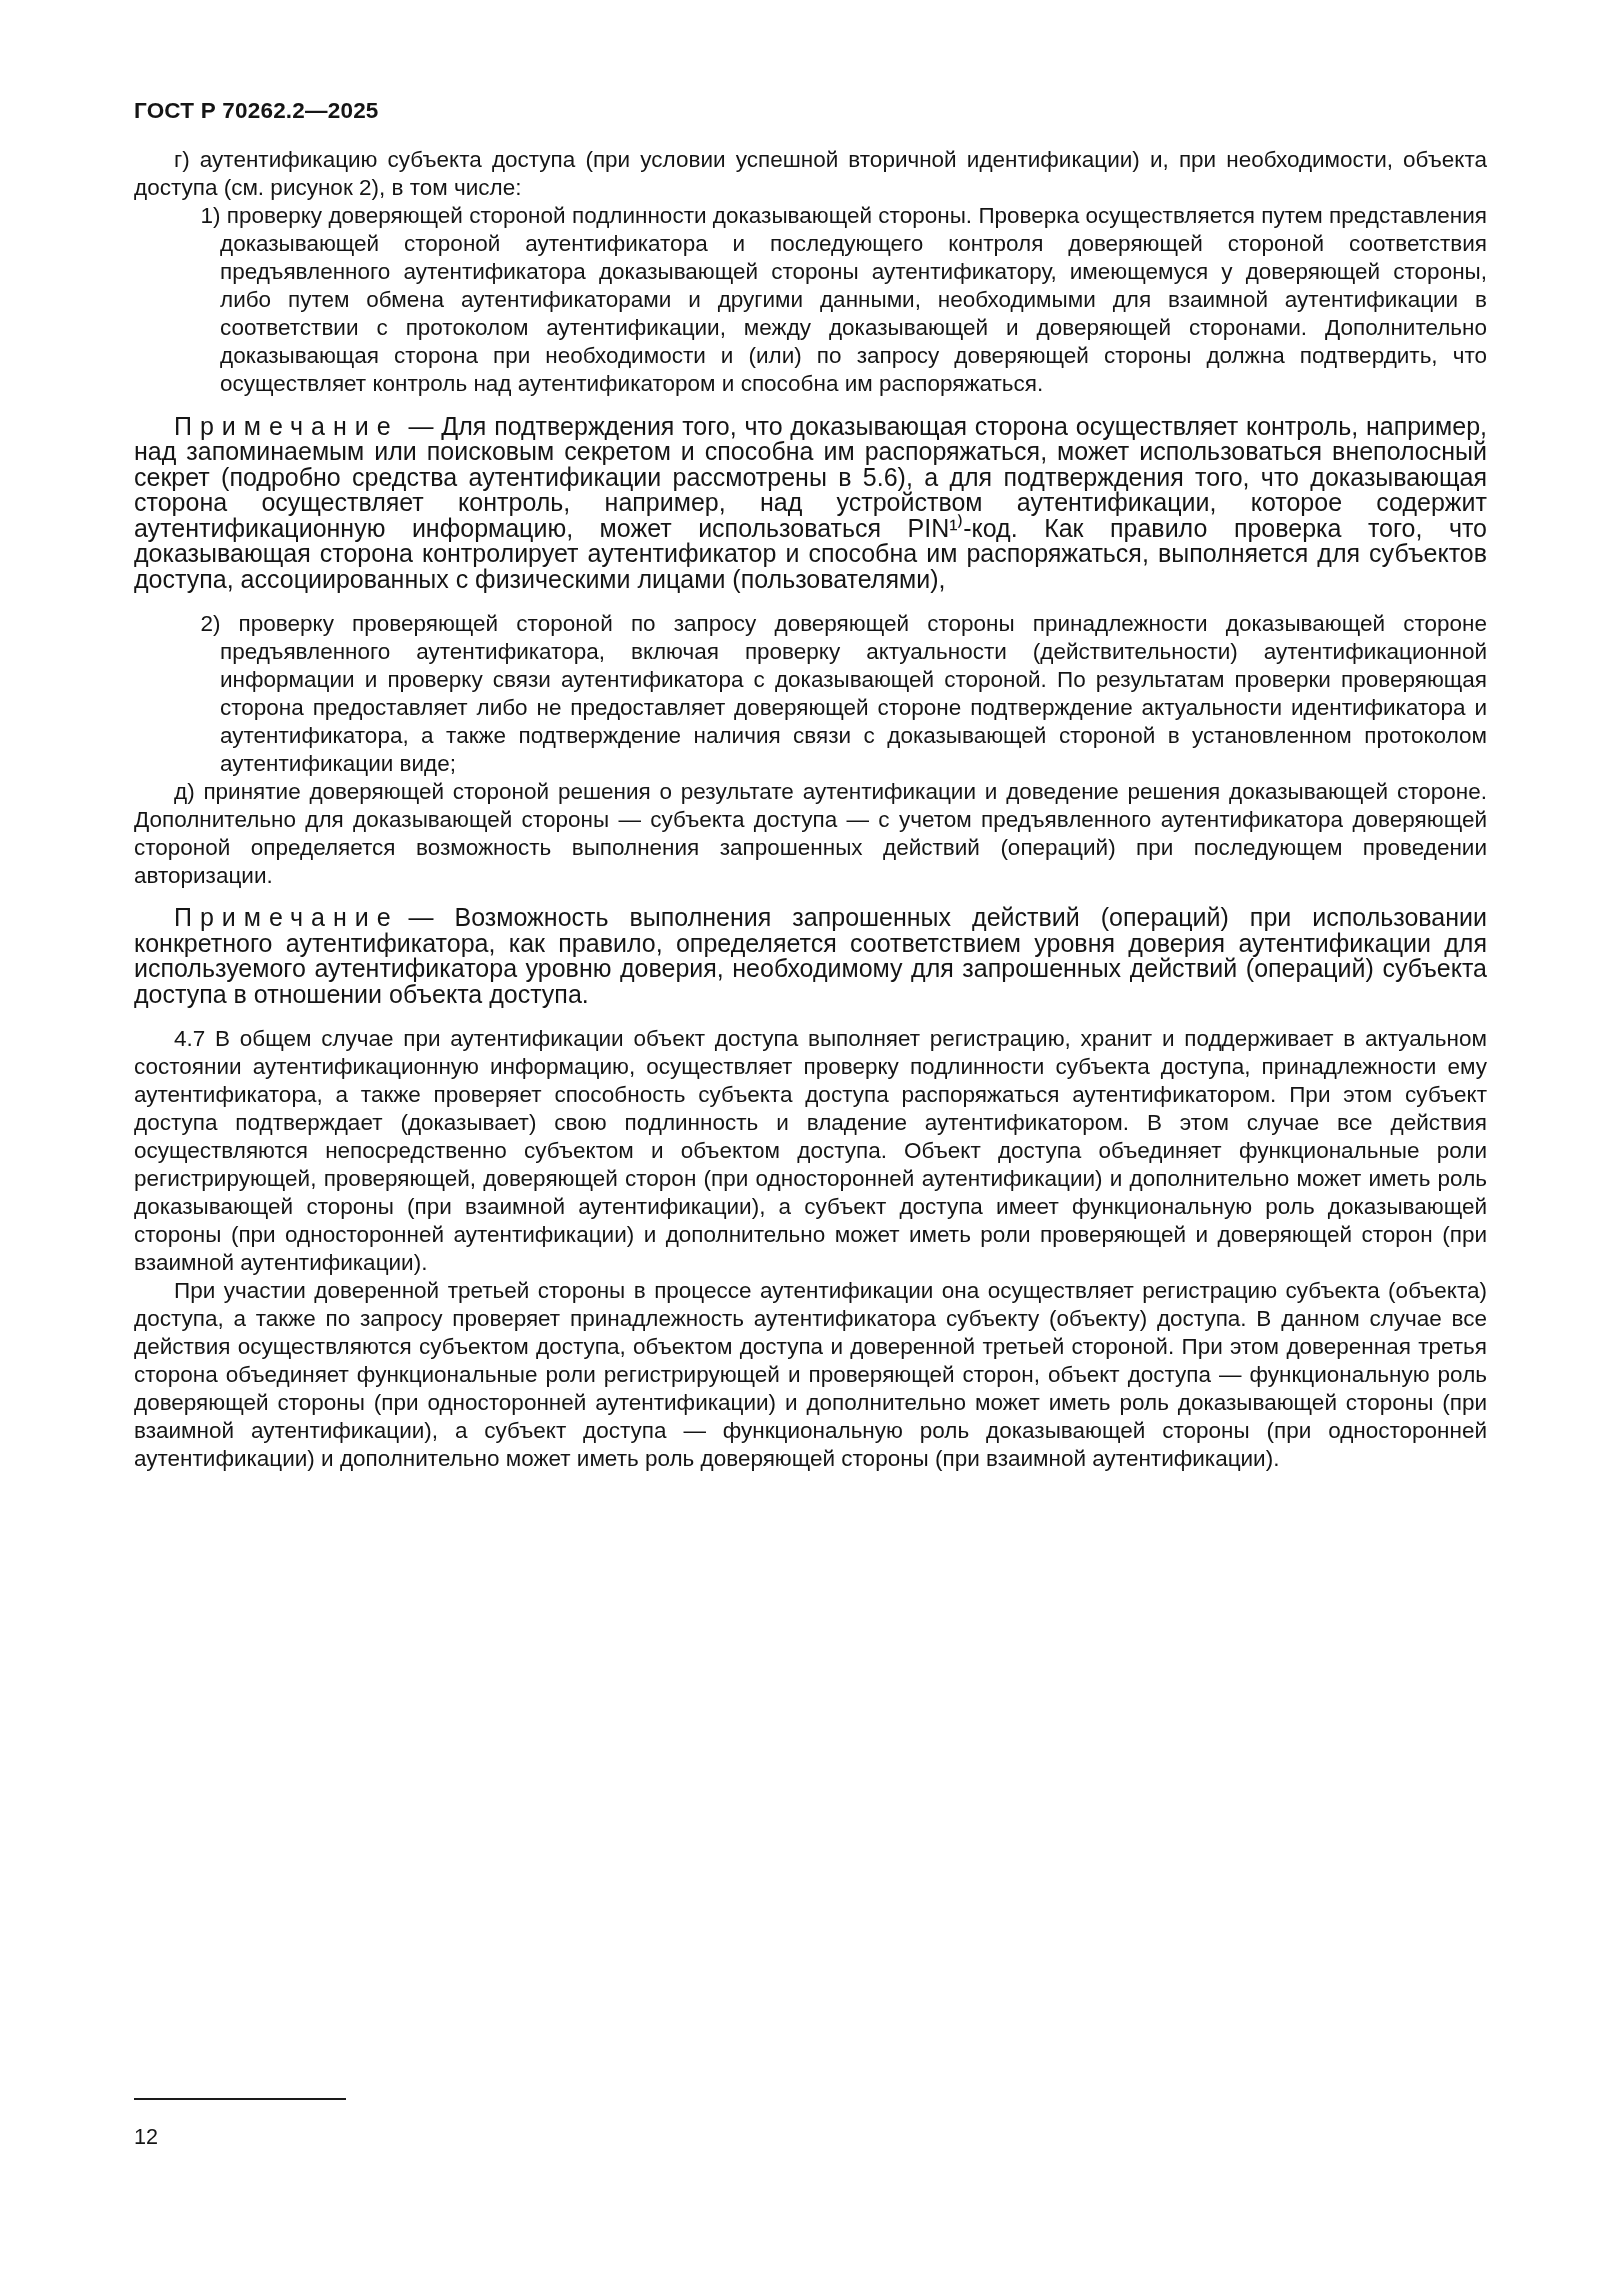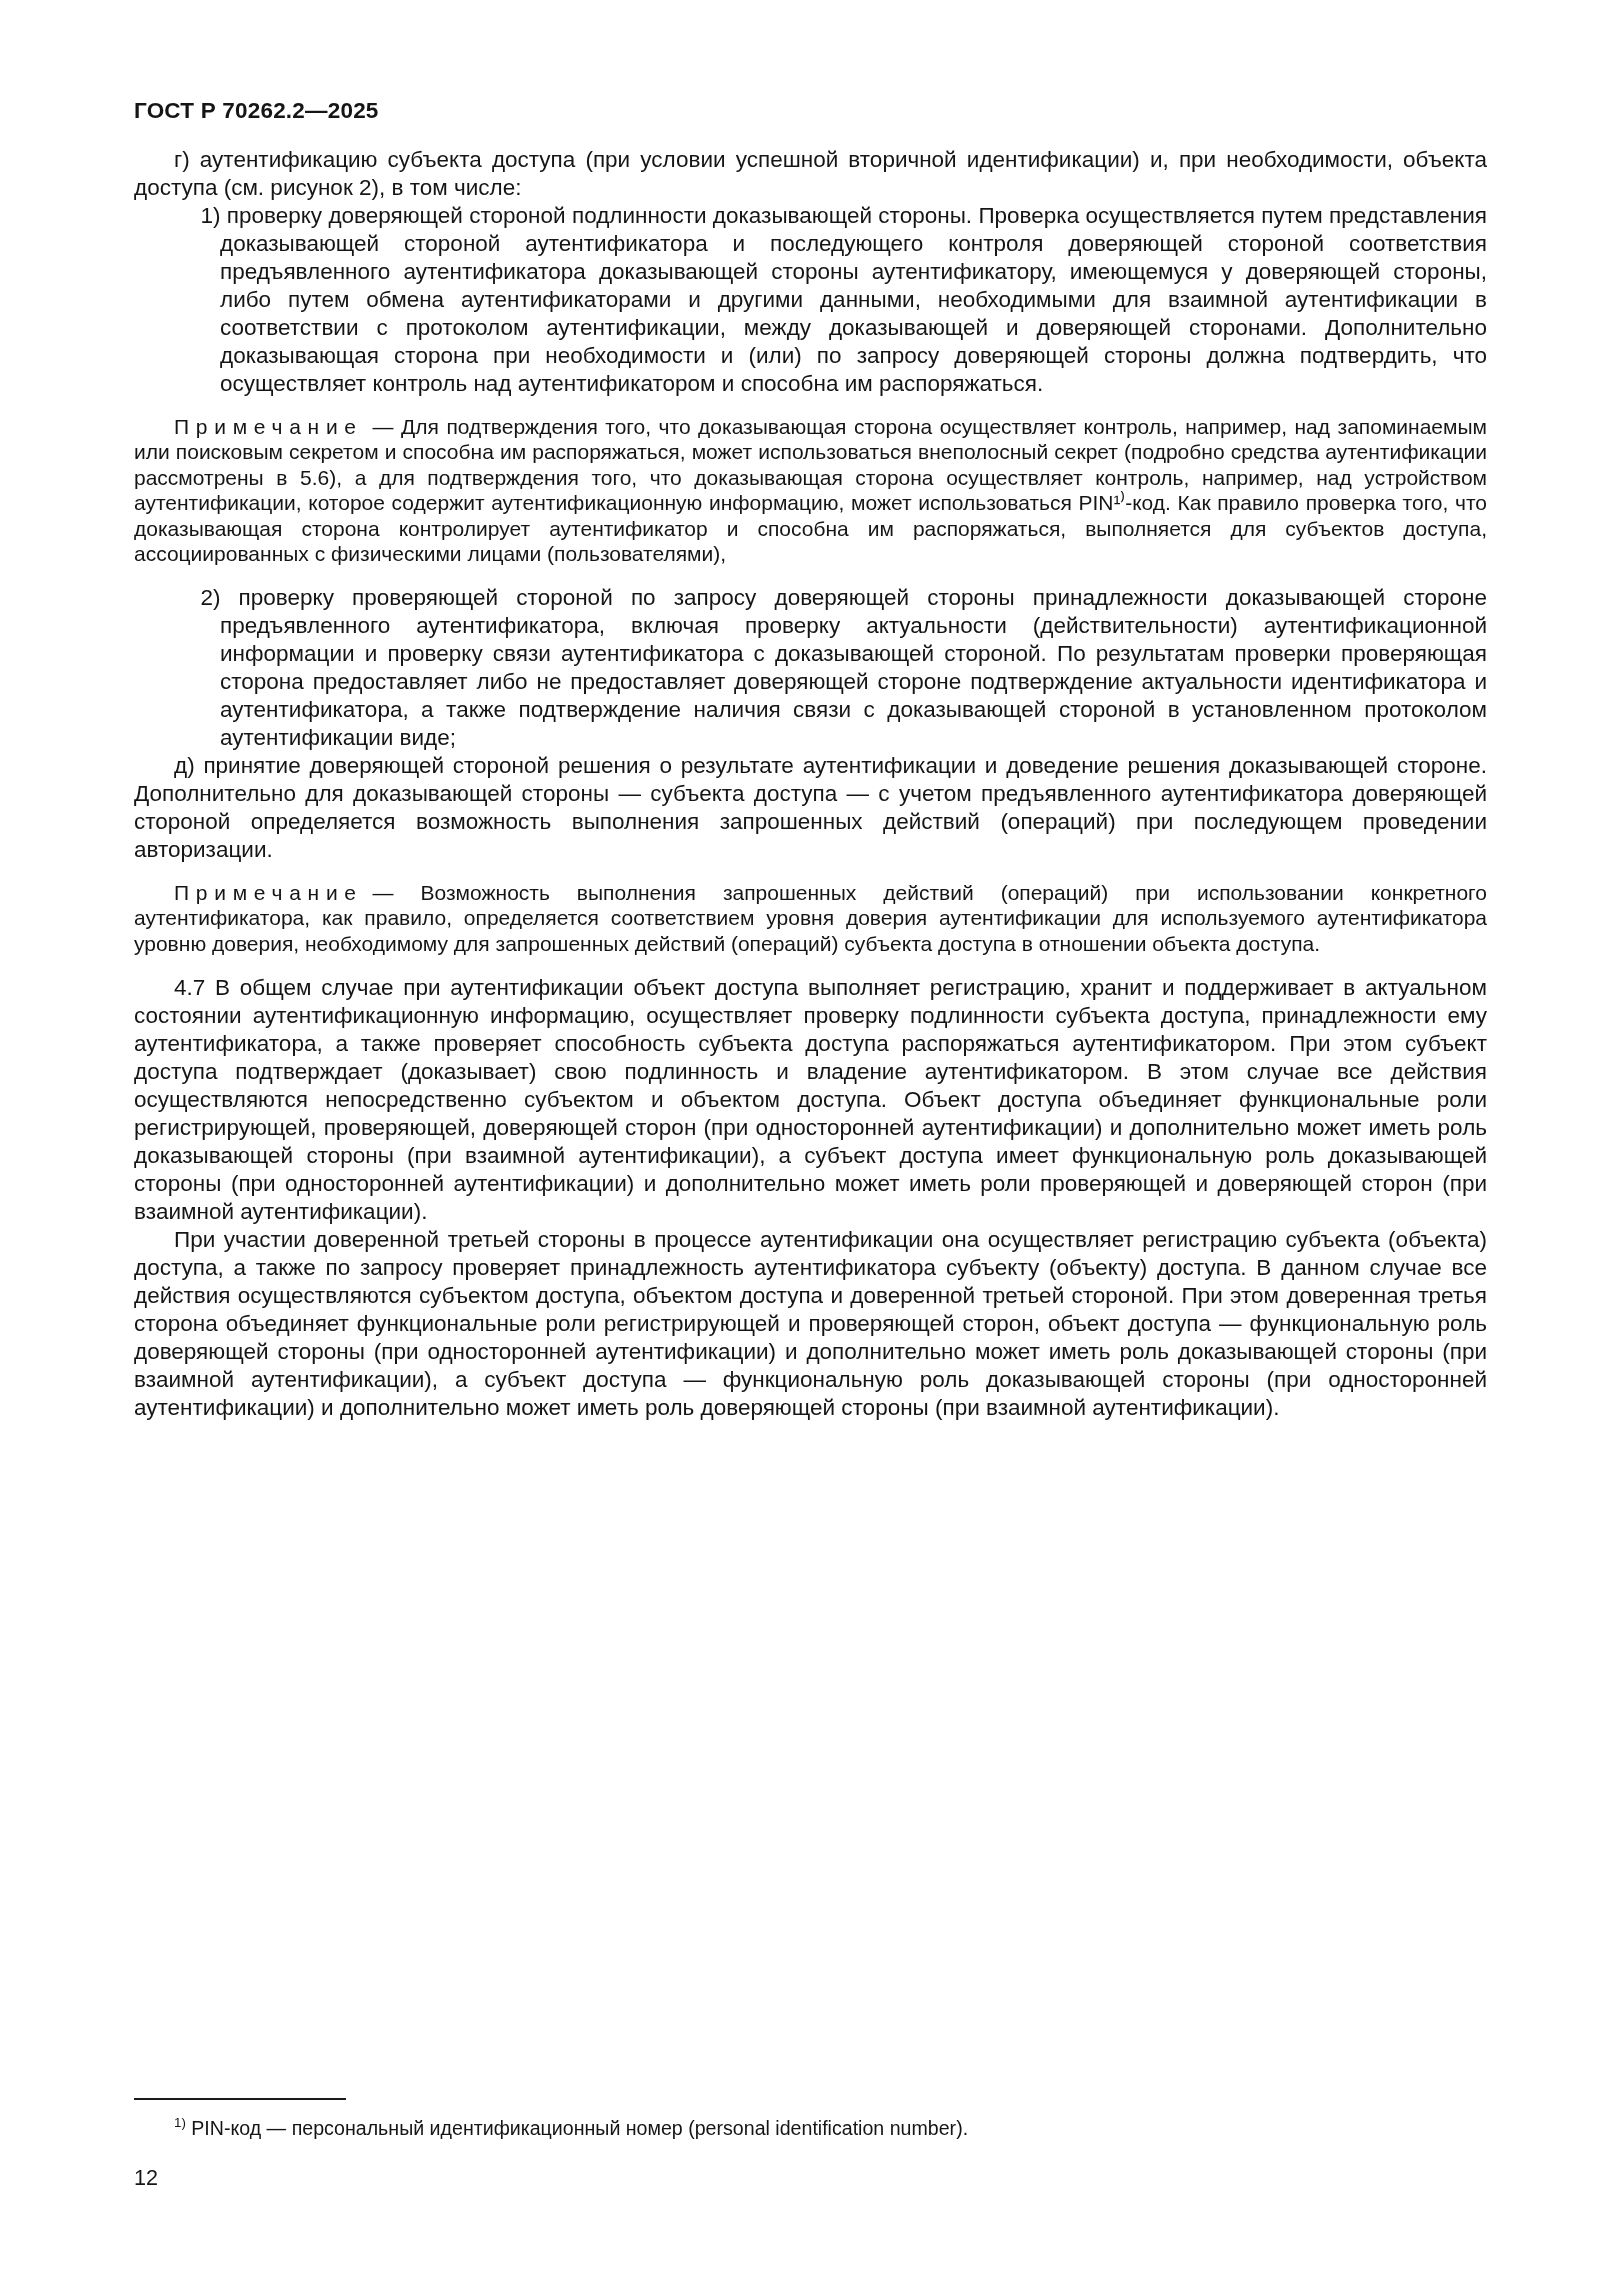--- a/index.html
+++ b/index.html
@@ -38,21 +38,21 @@
   }
   .para.indent {
     text-indent: 40px;
   }
   .list-item {
     margin-left: 86px !important;
     text-indent: -19.6px;
     margin-top: 0;
   }
   .note {
-    font-size: 21px;
+    font-size: 25px;
     line-height: 25.5px;
     text-indent: 40px;
     margin: 15.7px 0 17.6px 0 !important;
   }
   .note-label {
     letter-spacing: 0.32em;
     margin-right: 9.8px;
   }
   sup {
     font-size: 0.68em;
@@ -106,18 +106,17 @@
     <p class="note"><span class="note-label">Примечание</span><span>— Возможность выполнения запрошенных действий (операций) при использовании конкретного аутентификатора, как правило, определяется соответствием уровня доверия аутентификации для используемого аутентификатора уровню доверия, необходимому для запрошенных действий (операций) субъекта доступа в отношении объекта доступа.</span></p>
 
     <p class="para indent">4.7 В общем случае при аутентификации объект доступа выполняет регистрацию, хранит и поддерживает в актуальном состоянии аутентификационную информацию, осуществляет проверку подлинности субъекта доступа, принадлежности ему аутентификатора, а также проверяет способность субъекта доступа распоряжаться аутентификатором. При этом субъект доступа подтверждает (доказывает) свою подлинность и владение аутентификатором. В этом случае все действия осуществляются непосредственно субъектом и объектом доступа. Объект доступа объединяет функциональные роли регистрирующей, проверяющей, доверяющей сторон (при односторонней аутентификации) и дополнительно может иметь роль доказывающей стороны (при взаимной аутентификации), а субъект доступа имеет функциональную роль доказывающей стороны (при односторонней аутентификации) и дополнительно может иметь роли проверяющей и доверяющей сторон (при взаимной аутентификации).</p>
 
     <p class="para indent">При участии доверенной третьей стороны в процессе аутентификации она осуществляет регистрацию субъекта (объекта) доступа, а также по запросу проверяет принадлежность аутентификатора субъекту (объекту) доступа. В данном случае все действия осуществляются субъектом доступа, объектом доступа и доверенной третьей стороной. При этом доверенная третья сторона объединяет функциональные роли регистрирующей и проверяющей сторон, объект доступа — функциональную роль доверяющей стороны (при односторонней аутентификации) и дополнительно может иметь роль доказывающей стороны (при взаимной аутентификации), а субъект доступа — функциональную роль доказывающей стороны (при односторонней аутентификации) и дополнительно может иметь роль доверяющей стороны (при взаимной аутентификации).</p>
 
   </main>
 
   <div class="footnote-area">
     <div class="footnote-rule"></div>
-    <p class="footnote"><sup>1)</sup><span> PIN-код — персональный идентификационный номер (personal identification number).</span></p>
     <div class="page-number">12</div>
   </div>
 
 </div>
 
 
 </body></html>

